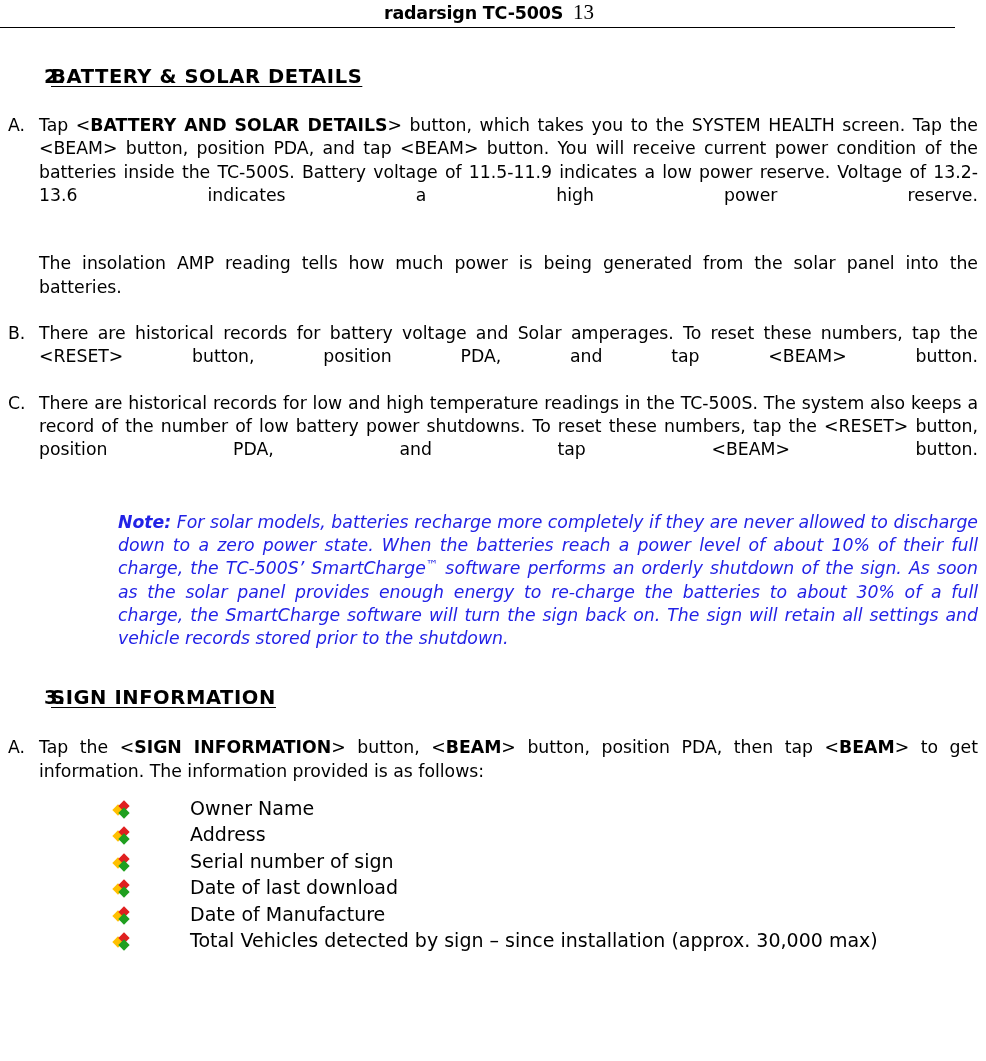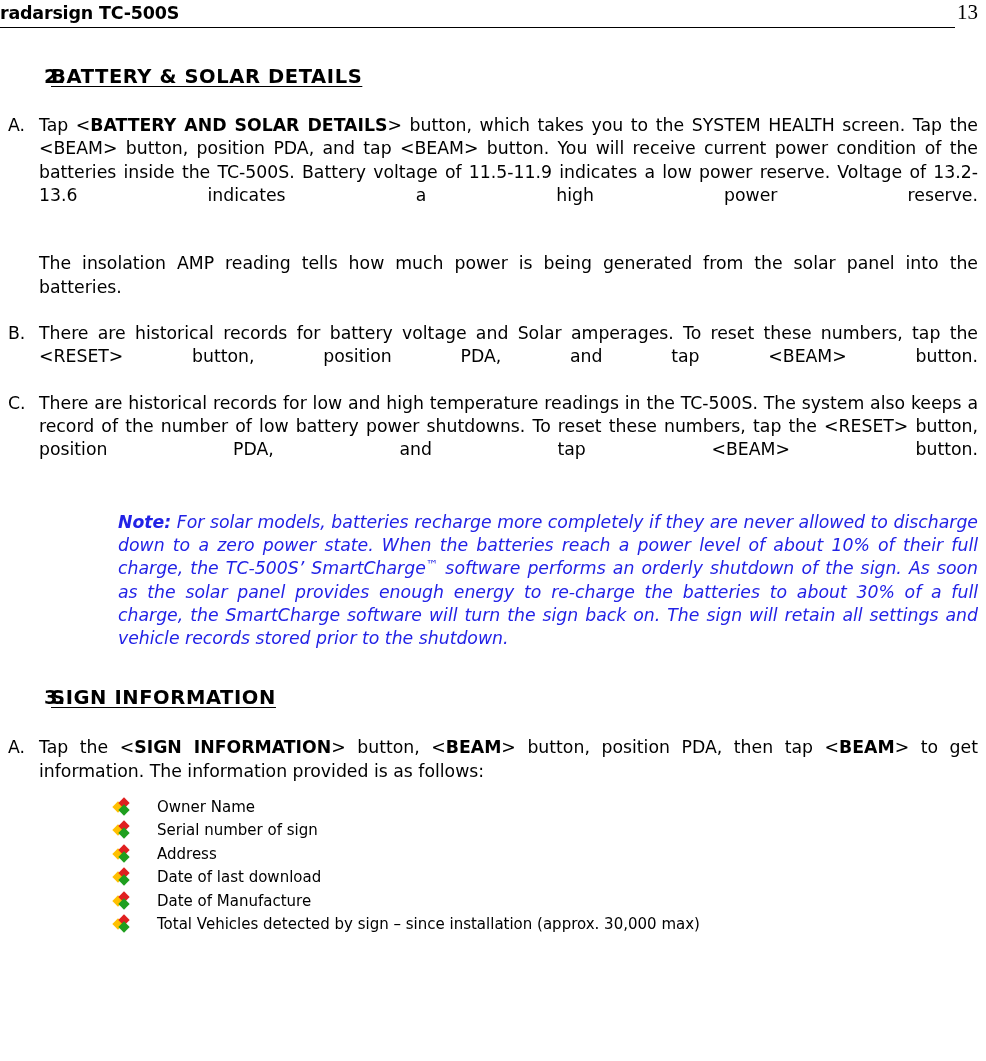--- a/index.html
+++ b/index.html
@@ -24,21 +24,21 @@
 
   
   .header {
     position: relative;
     height: 38px;
     padding-top: 2px;
   }
   .header-inner {
     display: flex;
     align-items: baseline;
-    justify-content: space-between;
+    justify-content: center;
   }
   .header-title {
     font-family: "DejaVu Sans", sans-serif;
     font-weight: bold;
     font-size: 17.5px;
     letter-spacing: -0.2px;
     line-height: 1;
     white-space: nowrap;
   }
   .header-pageno {
@@ -159,24 +159,25 @@
   }
 
   
   .diamond-list {
     margin: 16px 0 0 0;
     padding: 0;
     list-style: none;
   }
   .diamond-item {
     display: flex;
-    align-items: flex-end;
-    font-size: 15px;
+    align-items: center;
+    font-size: 19px;
     line-height: 1;
     margin-bottom: 7.5px;
+    gap: 33px;
   }
   .diamond-item .bullet-cell {
     flex: 0 0 43px;
     width: 43px;
     padding-left: 114px;
     box-sizing: content-box;
     display: block;
   }
   .diamond-bullet {
     position: relative;
@@ -271,25 +272,25 @@
       </li>
     </ul>
 
     <ul class="diamond-list">
       <li class="diamond-item">
         <span class="bullet-cell"><span class="diamond-bullet"><i class="d-yellow"></i><i class="d-red"></i><i class="d-green"></i></span></span>
         <span class="label">Owner Name</span>
       </li>
       <li class="diamond-item">
         <span class="bullet-cell"><span class="diamond-bullet"><i class="d-yellow"></i><i class="d-red"></i><i class="d-green"></i></span></span>
+        <span class="label">Address</span>
+      </li>
+      <li class="diamond-item">
+        <span class="bullet-cell"><span class="diamond-bullet"><i class="d-yellow"></i><i class="d-red"></i><i class="d-green"></i></span></span>
         <span class="label">Serial number of sign</span>
-      </li>
-      <li class="diamond-item">
-        <span class="bullet-cell"><span class="diamond-bullet"><i class="d-yellow"></i><i class="d-red"></i><i class="d-green"></i></span></span>
-        <span class="label">Address</span>
       </li>
       <li class="diamond-item">
         <span class="bullet-cell"><span class="diamond-bullet"><i class="d-yellow"></i><i class="d-red"></i><i class="d-green"></i></span></span>
         <span class="label">Date of last download</span>
       </li>
       <li class="diamond-item">
         <span class="bullet-cell"><span class="diamond-bullet"><i class="d-yellow"></i><i class="d-red"></i><i class="d-green"></i></span></span>
         <span class="label">Date of Manufacture</span>
       </li>
       <li class="diamond-item">

